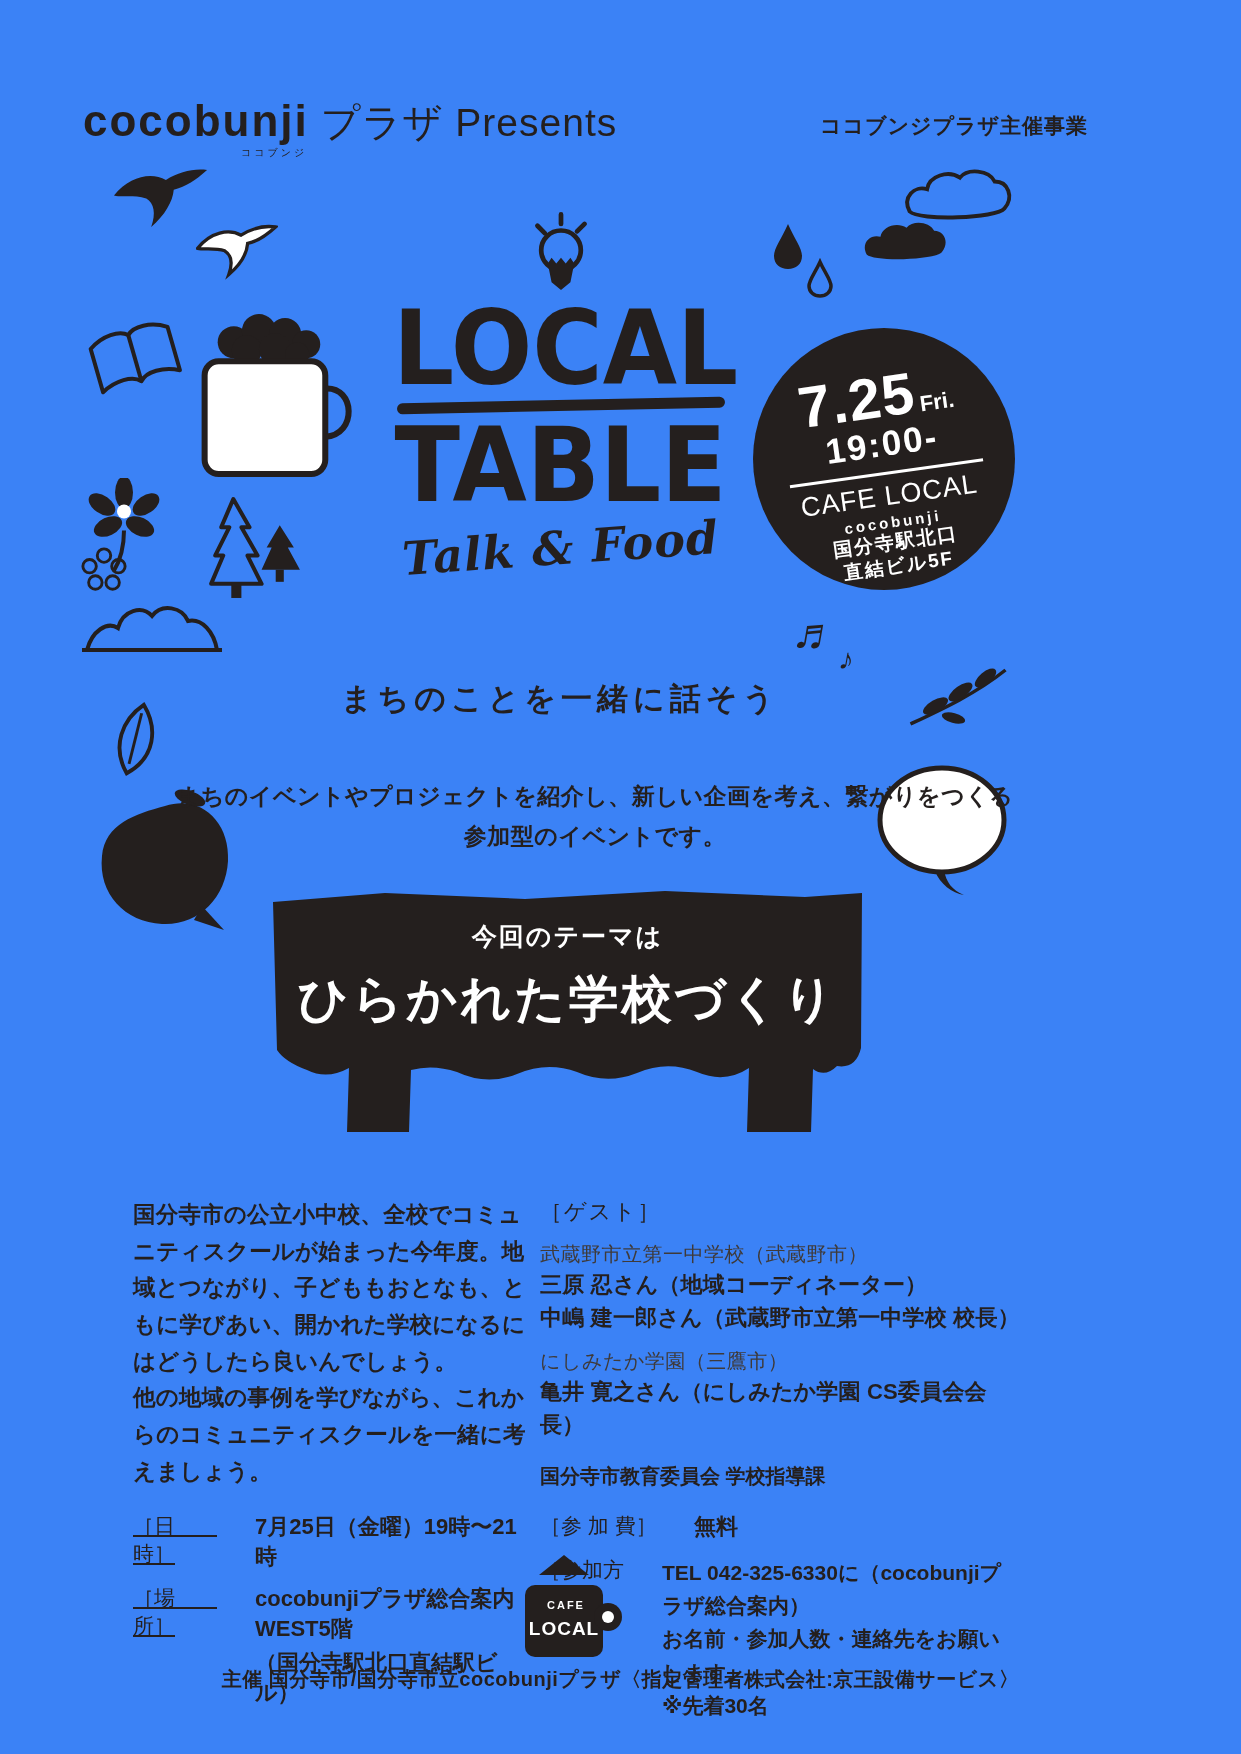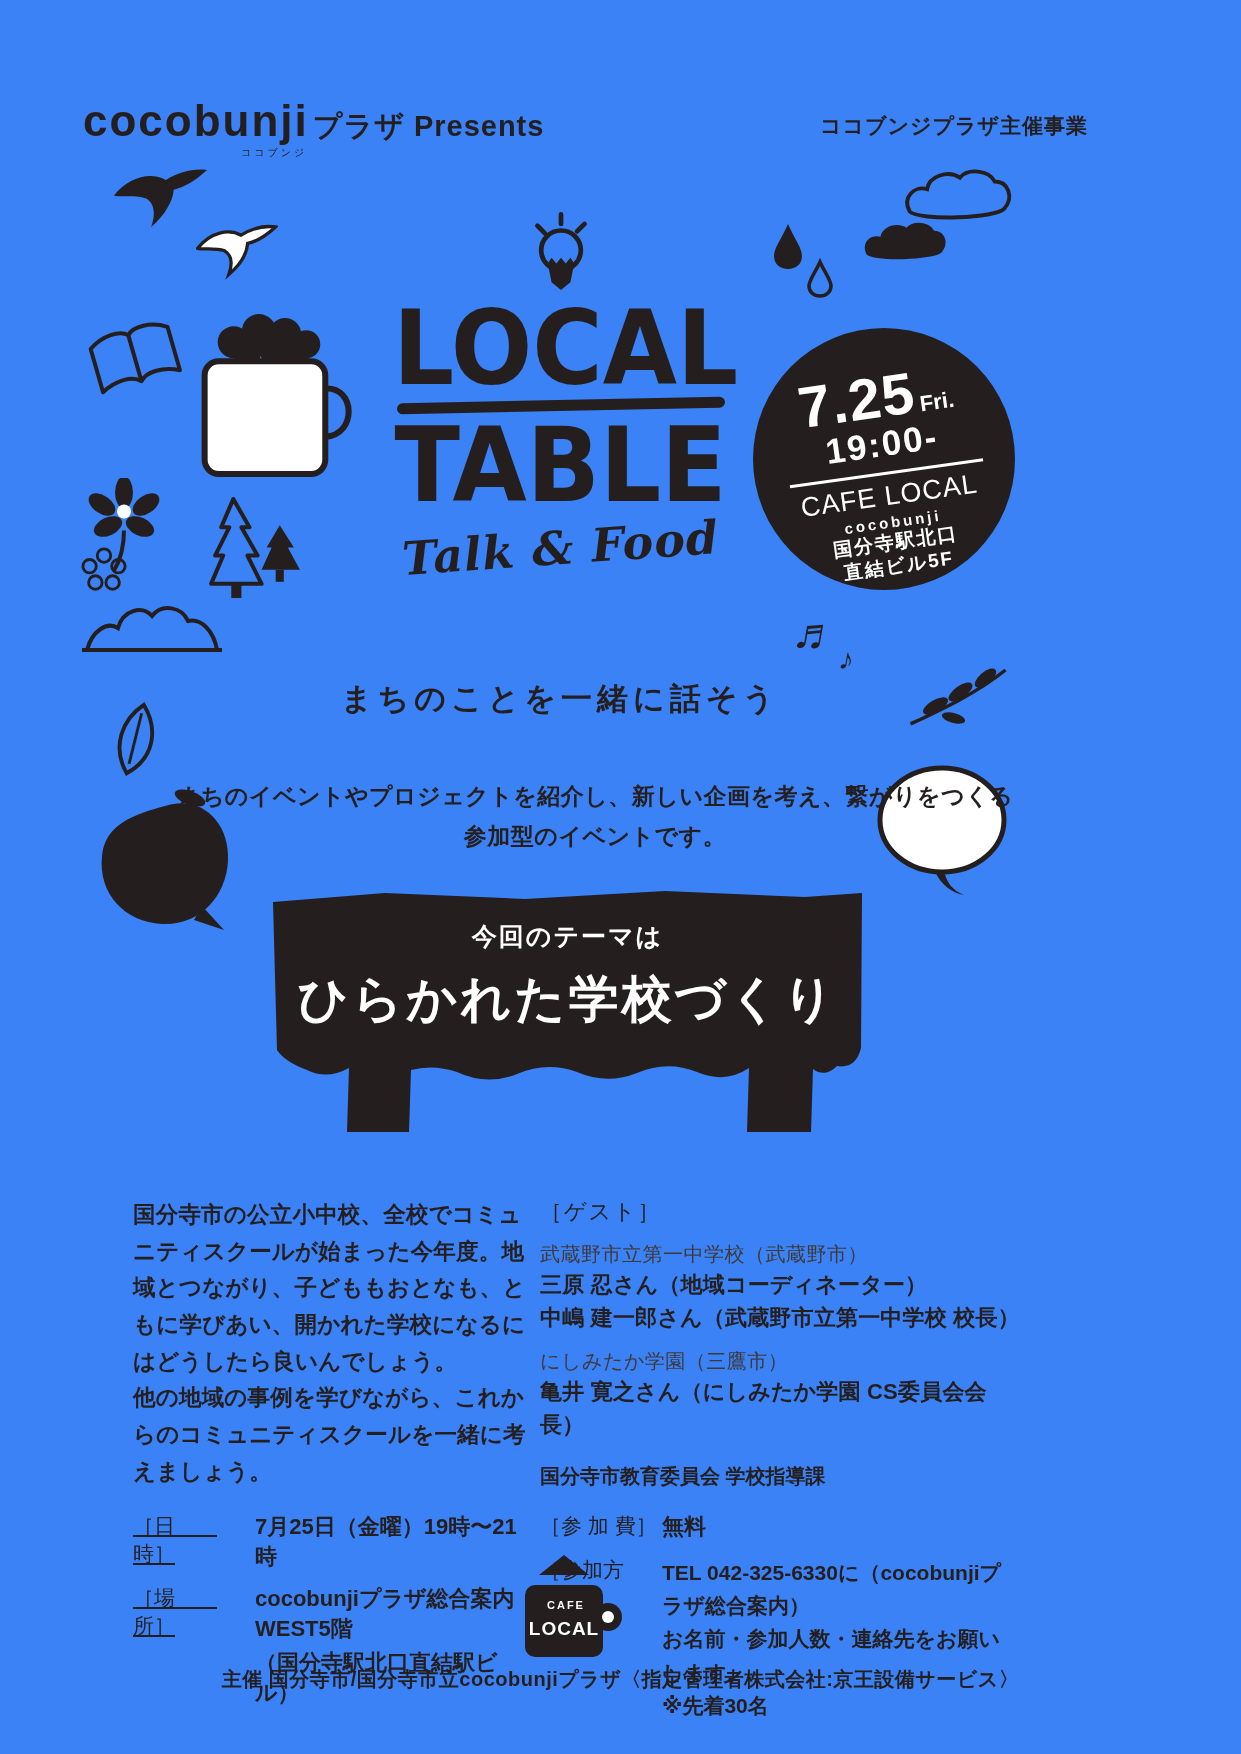--- a/index.html
+++ b/index.html
@@ -8,21 +8,21 @@
     position:relative; width:1241px; height:1754px; margin:0 auto;
     background:#3b82f6; overflow:hidden; color:#241f1e;
     font-family:"Liberation Sans","DejaVu Sans",sans-serif;
   }
   svg { display:block; }
 
   
   .header-left { position:absolute; left:83px; top:96px; }
   .brand-row { display:flex; align-items:baseline; }
   .brand { font-size:44px; font-weight:bold; letter-spacing:2px; }
-  .brand-rest { font-size:29px; font-weight:bold; margin-left:4px; letter-spacing:1px; }
+  .brand-rest { font-size:39px; font-weight:normal; margin-left:12px; letter-spacing:1px; }
   .brand-ruby { position:absolute; left:158px; top:50px; font-size:10px; letter-spacing:3px; }
   .header-right { position:absolute; right:153px; top:112px; font-size:21px; font-weight:bold; letter-spacing:1px; }
 
   
   .logo-block { position:absolute; left:393px; top:212px; width:335px; text-align:center; }
   .bulb-wrap { display:flex; justify-content:center; margin-bottom:2px; }
   .logo-word { font-family:"DejaVu Sans","Liberation Sans",sans-serif; font-weight:bold;
     font-size:96px; line-height:1.0; letter-spacing:0px; transform:scaleY(1.08); }
   .logo-underline { width:328px; height:11px; background:#241f1e; border-radius:6px;
     margin:4px auto 6px auto; transform:rotate(-1.2deg); }
@@ -63,21 +63,21 @@
   .detail-row { display:flex; margin-top:12px; font-size:21px; }
   .detail-label { flex:0 0 122px; letter-spacing:0px;text-decoration:underline; }
   .detail-value { font-weight:bold; font-size:22px; }
   .detail-note { margin-left:122px; font-weight:bold; font-size:22px; margin-top:4px; }
 
   .right-col { position:absolute; left:540px; top:1197px; width:480px; }
   .guest-heading { font-size:22px; letter-spacing:2px; }
   .guest-org { font-size:20px; font-weight:normal; color:#3f3a39; margin-top:14px; letter-spacing:0.5px; }
   .guest-person { font-size:22px; font-weight:bold; line-height:1.5; letter-spacing:0.2px; }
   .guest-extra { font-size:20px; font-weight:bold; margin-top:22px; }
-  .fee-row { display:flex; margin-top:22px; font-size:21px; }
+  .fee-row { display:flex; margin-top:22px; font-size:21px;gap:32px; }
   .fee-label { flex:0 0 122px; }
   .fee-value { font-weight:bold; font-size:22px; }
   .method-row { display:flex; margin-top:14px; font-size:21px; }
   .method-label { flex:0 0 122px; }
   .method-lines { font-weight:bold; font-size:21px; line-height:1.58; }
 
   
   .cafe-logo { position:absolute; left:503px; top:1553px; }
   .footer { position:absolute; left:0; top:1666px; width:1241px; text-align:center;
     font-size:20px; font-weight:bold; letter-spacing:0.5px; }

